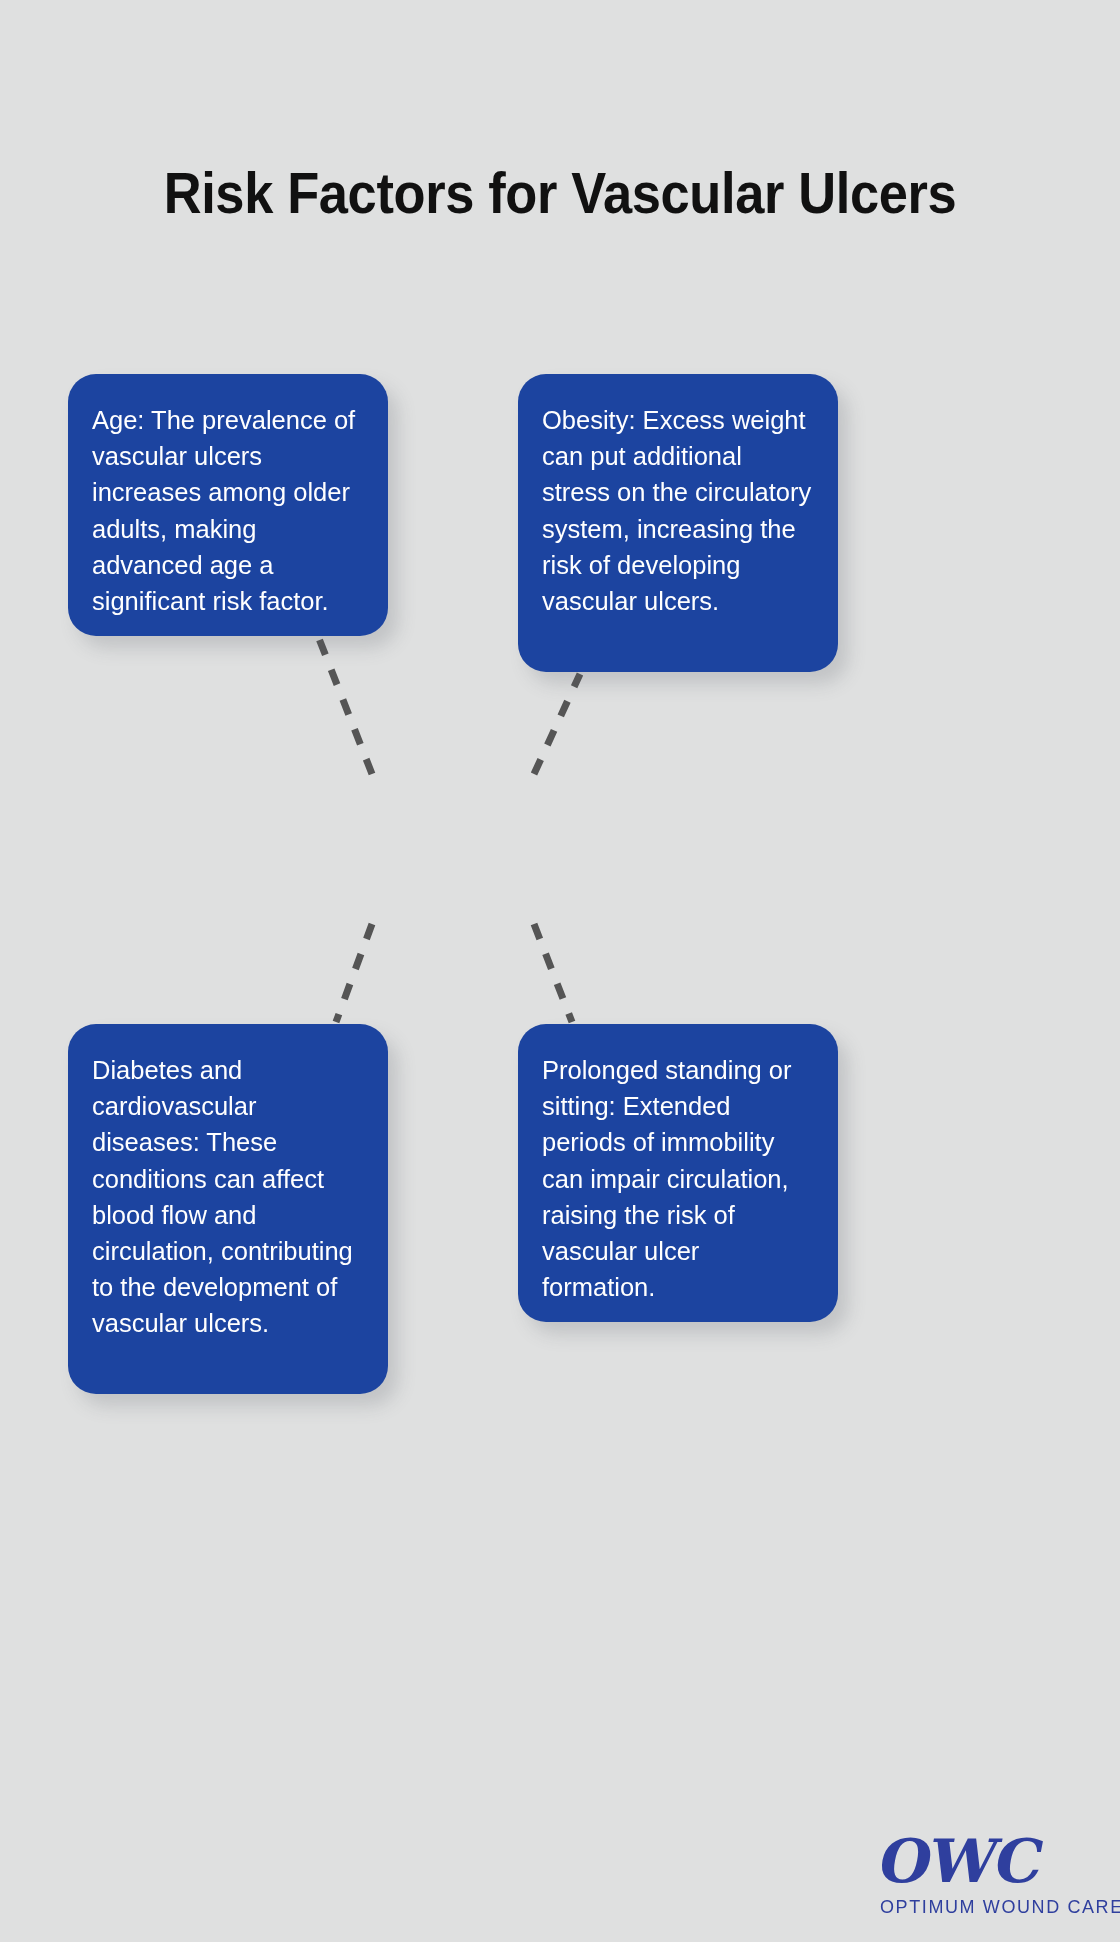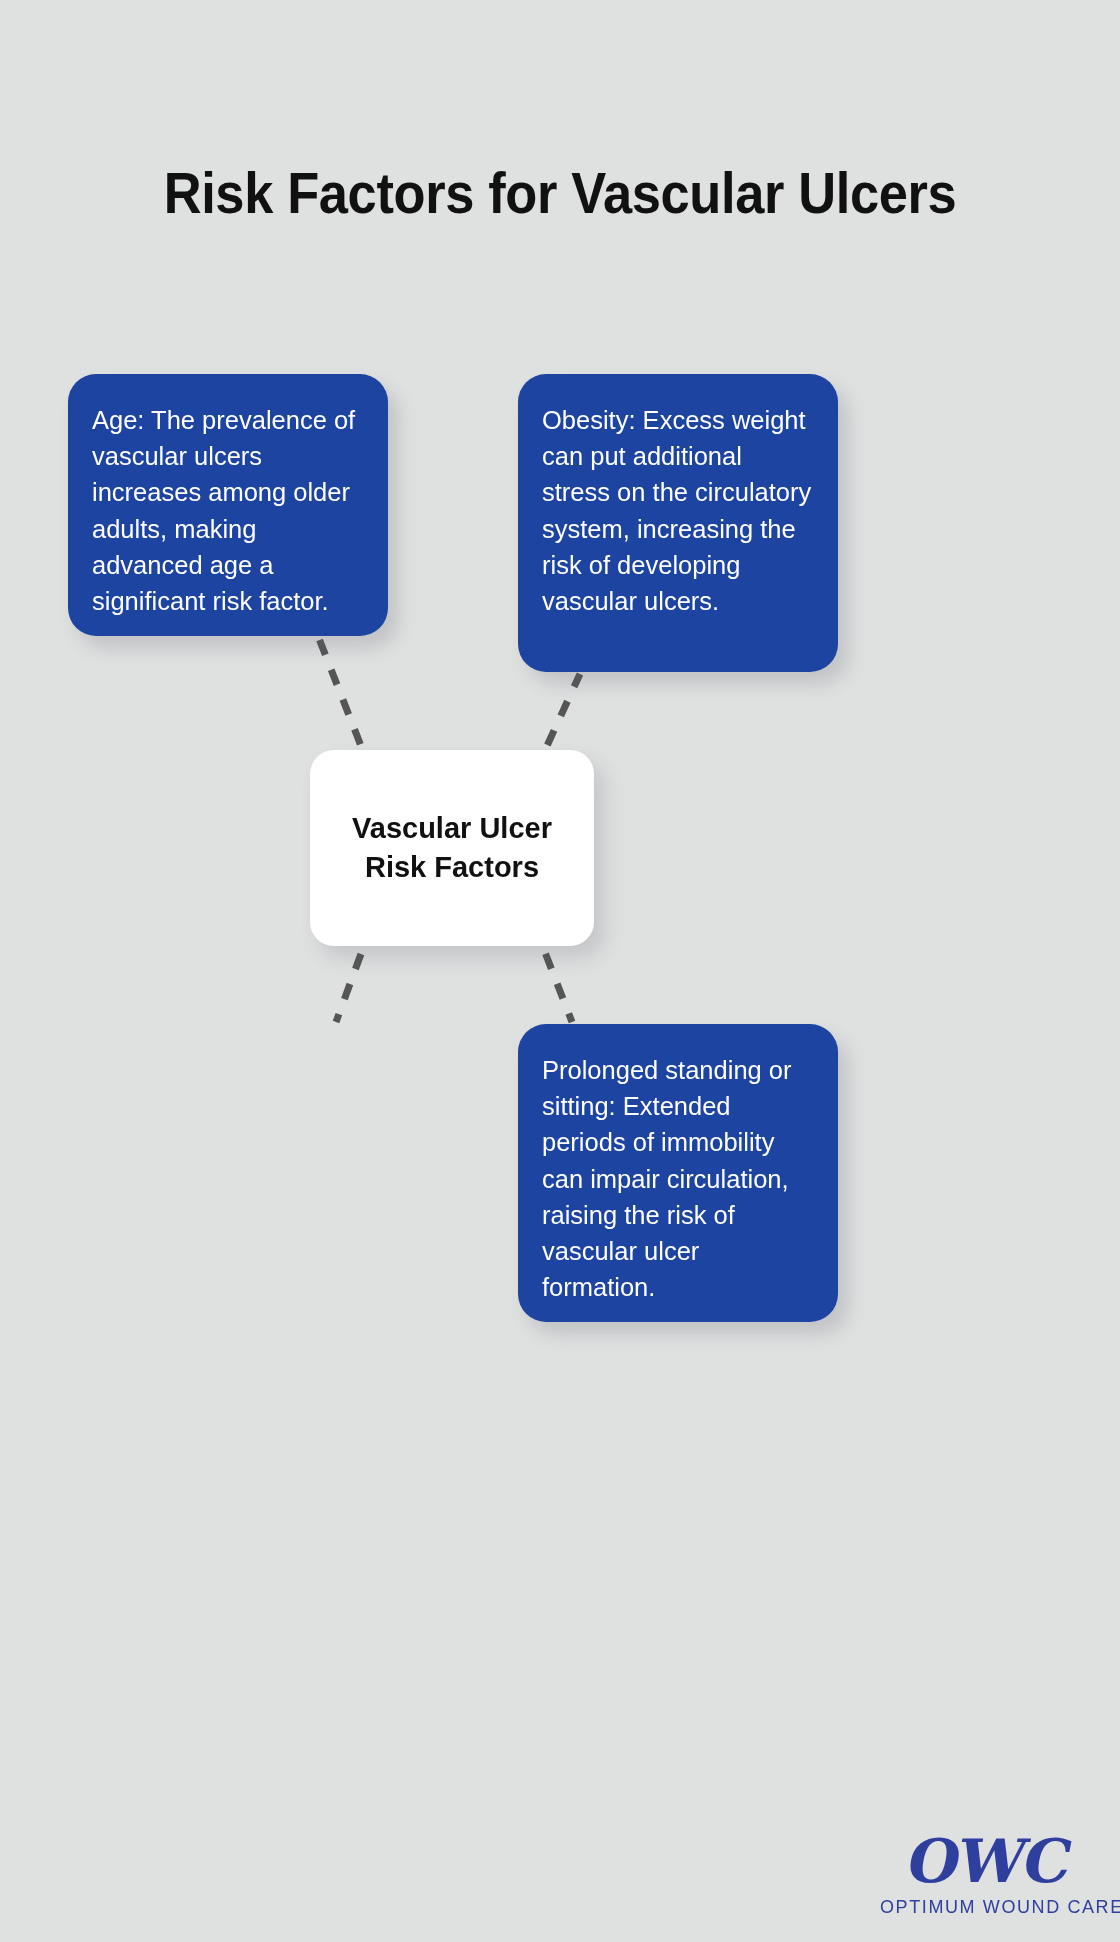--- a/index.html
+++ b/index.html
@@ -96,21 +96,21 @@
     text-align: center;
     white-space: pre-line;
   }
 
   
   #logo {
     position: absolute;
     left: 880px;
     top: 1795px;
     width: 190px;
-    text-align: right;
+    text-align: left;
   }
   #logo .logo-mark {
     font-family: "DejaVu Serif", serif;
     font-style: italic;
     font-weight: bold;
     font-size: 60px;
     line-height: 1;
     letter-spacing: -2px;
     color: #2f3f9e;
   }
@@ -138,28 +138,27 @@
   </svg>
 
   <div class="card" id="card-obesity">
     <span class="txt">Obesity: Excess weight can put additional stress on the circulatory system, increasing the risk of developing vascular ulcers.</span>
   </div>
 
   <div class="card" id="card-age">
     <span class="txt">Age: The prevalence of vascular ulcers increases among older adults, making advanced age a significant risk factor.</span>
   </div>
 
+  <div class="card" id="card-diabetes">
+    <span class="txt">Diabetes and cardiovascular diseases: These conditions can affect blood flow and circulation, contributing to the development of vascular ulcers.</span>
+  </div>
 
   <div class="card" id="card-immobility">
     <span class="txt">Prolonged standing or sitting: Extended periods of immobility can impair circulation, raising the risk of vascular ulcer formation.</span>
   </div>
 
-  <div id="center-card">
-    <span class="center-text">Vascular Ulcer
-Risk Factors</span>
-  </div>
 
   <div id="logo">
     <div class="logo-mark">OWC</div>
     <div class="logo-sub">OPTIMUM WOUND CARE</div>
   </div>
 
 </div>
 
 </body></html>

